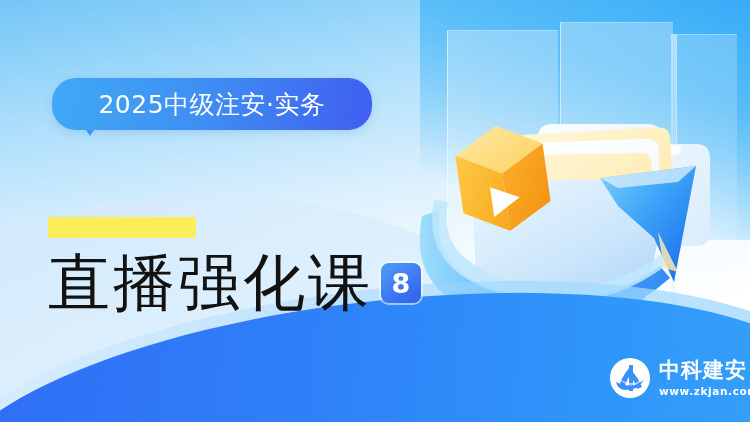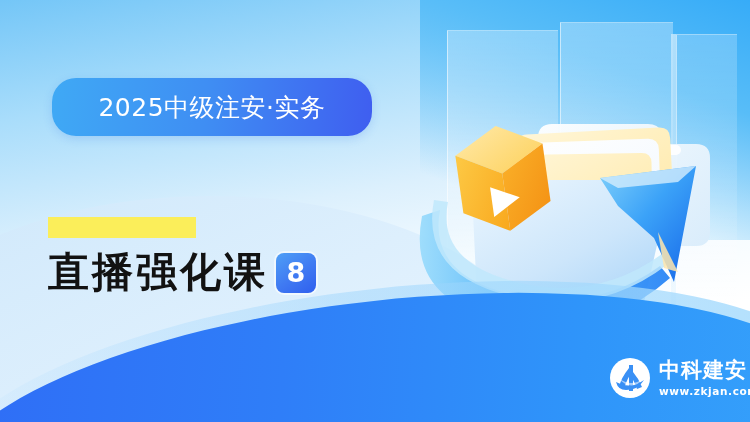--- a/index.html
+++ b/index.html
@@ -75,21 +75,21 @@
     transform: rotate(-6.2deg);
   }
 
   
   .illus { position: absolute; left: 400px; top: 0; width: 350px; height: 350px; }
 
   
   .tag-pill {
     position: absolute;
     left: 52px; top: 78px;
-    width: 320px; height: 58px;
+    width: 320px; height: 52px;
     border-radius: 24px;
     background: linear-gradient(95deg, #3fa9f5 0%, #3f8ef3 48%, #3f5ef0 100%);
     display: flex; align-items: center; justify-content: center;
     box-shadow: 0 3px 10px rgba(45,110,230,.18);
   }
   .tag-pill-text {
     color: #ffffff;
     font-size: 25px;
     letter-spacing: .5px;
     font-weight: 400;
@@ -123,22 +123,22 @@
     white-space: nowrap;
     font-family: "DejaVu Serif", "Liberation Serif", serif;
   }
   .headline-2 {
     position: absolute;
     left: 48px; top: 252px;
     display: flex; align-items: center;
   }
   .headline-2 .h2-text {
     color: #121212;
-    font-size: 41px;
-    font-weight: 700;
+    font-size: 62px;
+    font-weight: 400;
     line-height: 1.0;
     letter-spacing: 3px;
     white-space: nowrap;
     font-family: "DejaVu Serif", "Liberation Serif", serif;
   }
   .num-badge {
     margin-left: 8px;
     width: 40px; height: 40px;
     border-radius: 8px;
     background: linear-gradient(145deg, #4f9ff6 0%, #3f79f2 55%, #2f5fee 100%);

